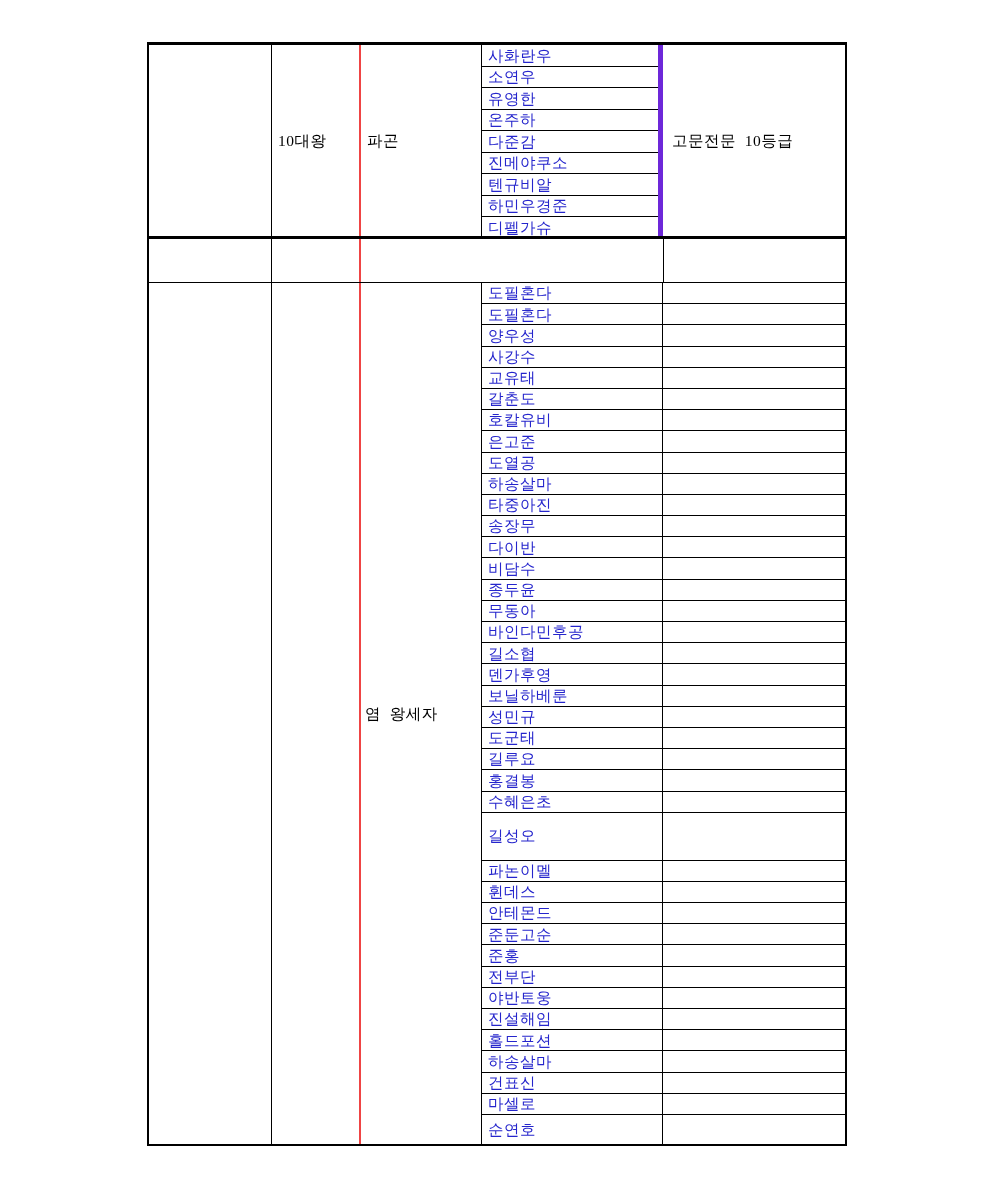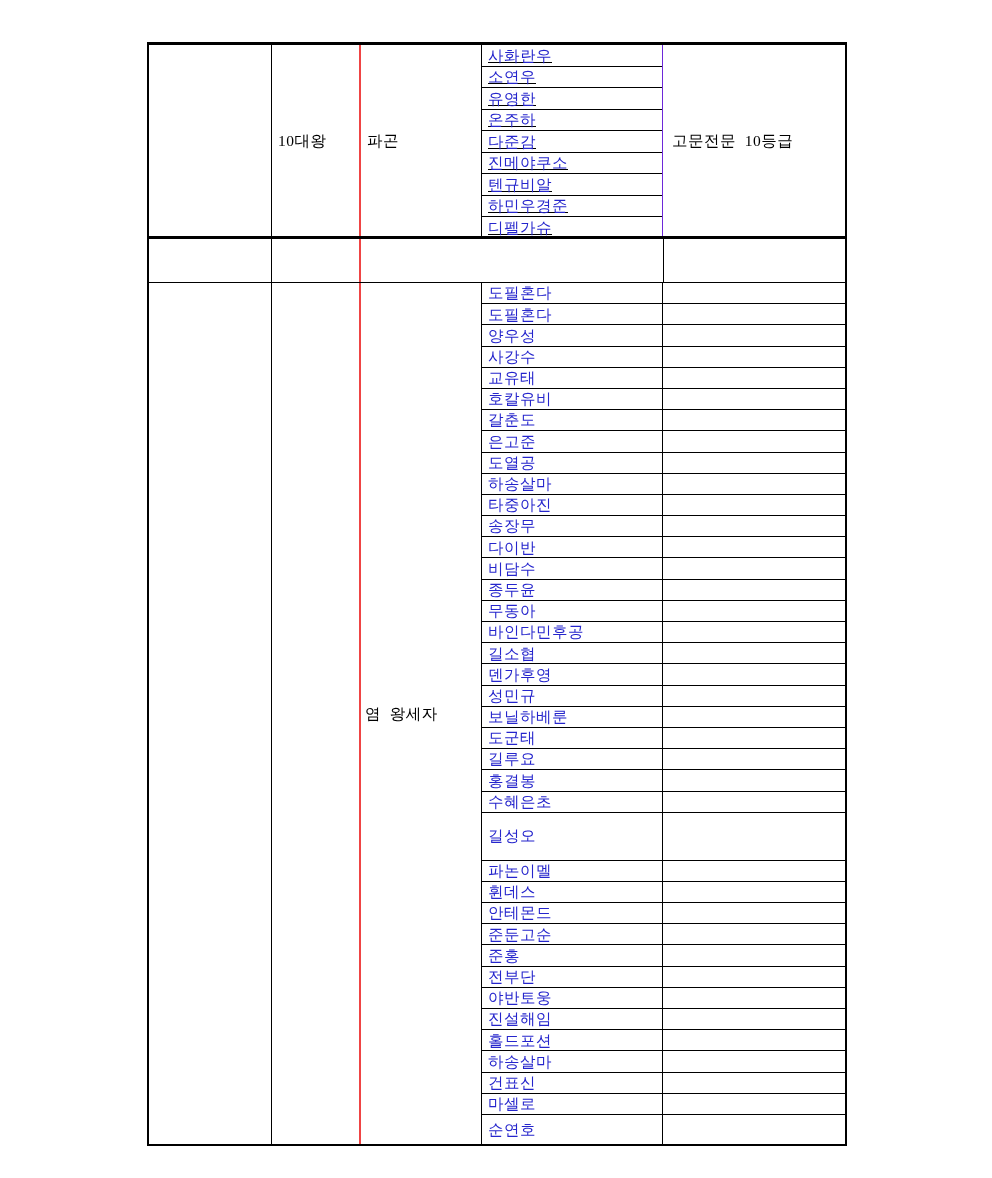--- a/index.html
+++ b/index.html
@@ -14,21 +14,21 @@
     border-left:2px solid #000; border-right:2px solid #000;
     border-top:3px solid #000; border-bottom:2px solid #000;
     background:#fff;
   }
   .sec { display:flex; width:100%; }
   .sec1 { height:194px; border-bottom:3px solid #000; }
   .gap-row { height:44px; border-bottom:1px solid #000; }
   .cA { width:123px; border-right:1px solid #000; }
   .cB { width:89px;  border-right:2px solid #ef4444; }
   .cC { width:121px; border-right:1px solid #000; }
-  .cD { width:181px; border-right:1px solid #6d28d9;text-decoration:underline; }
+  .cD { width:181px; border-right:5px solid #6d28d9; }
   .cCD{ width:303px; border-right:1px solid #000; }
   .cE { flex:1; }
   .vcenter { display:flex; align-items:center; }
   .lbl {
     font-size:15.5px; line-height:1; white-space:pre; letter-spacing:0.5px;
     color:#000;
   }
   .pad6 { padding-left:6px; }
   .pad9 { padding-left:9px; }
   
@@ -139,32 +139,32 @@
           <div class="me"></div>
         </div>
       <div class="m">
           <div class="mn">
             <span class="member">교유태</span>
           </div>
           <div class="me"></div>
         </div>
       <div class="m">
           <div class="mn">
+            <span class="member">갈춘도</span>
+          </div>
+          <div class="me"></div>
+        </div>
+      <div class="m">
+          <div class="mn">
             <span class="member">호칼유비</span>
           </div>
           <div class="me"></div>
         </div>
       <div class="m">
           <div class="mn">
-            <span class="member">갈춘도</span>
-          </div>
-          <div class="me"></div>
-        </div>
-      <div class="m">
-          <div class="mn">
             <span class="member">은고준</span>
           </div>
           <div class="me"></div>
         </div>
       <div class="m">
           <div class="mn">
             <span class="member">도열공</span>
           </div>
           <div class="me"></div>
         </div>
@@ -223,32 +223,32 @@
           <div class="me"></div>
         </div>
       <div class="m">
           <div class="mn">
             <span class="member">덴가후영</span>
           </div>
           <div class="me"></div>
         </div>
       <div class="m">
           <div class="mn">
+            <span class="member">보닐하베룬</span>
+          </div>
+          <div class="me"></div>
+        </div>
+      <div class="m">
+          <div class="mn">
             <span class="member">성민규</span>
           </div>
           <div class="me"></div>
         </div>
       <div class="m">
           <div class="mn">
-            <span class="member">보닐하베룬</span>
-          </div>
-          <div class="me"></div>
-        </div>
-      <div class="m">
-          <div class="mn">
             <span class="member">도군태</span>
           </div>
           <div class="me"></div>
         </div>
       <div class="m">
           <div class="mn">
             <span class="member">길루요</span>
           </div>
           <div class="me"></div>
         </div>

